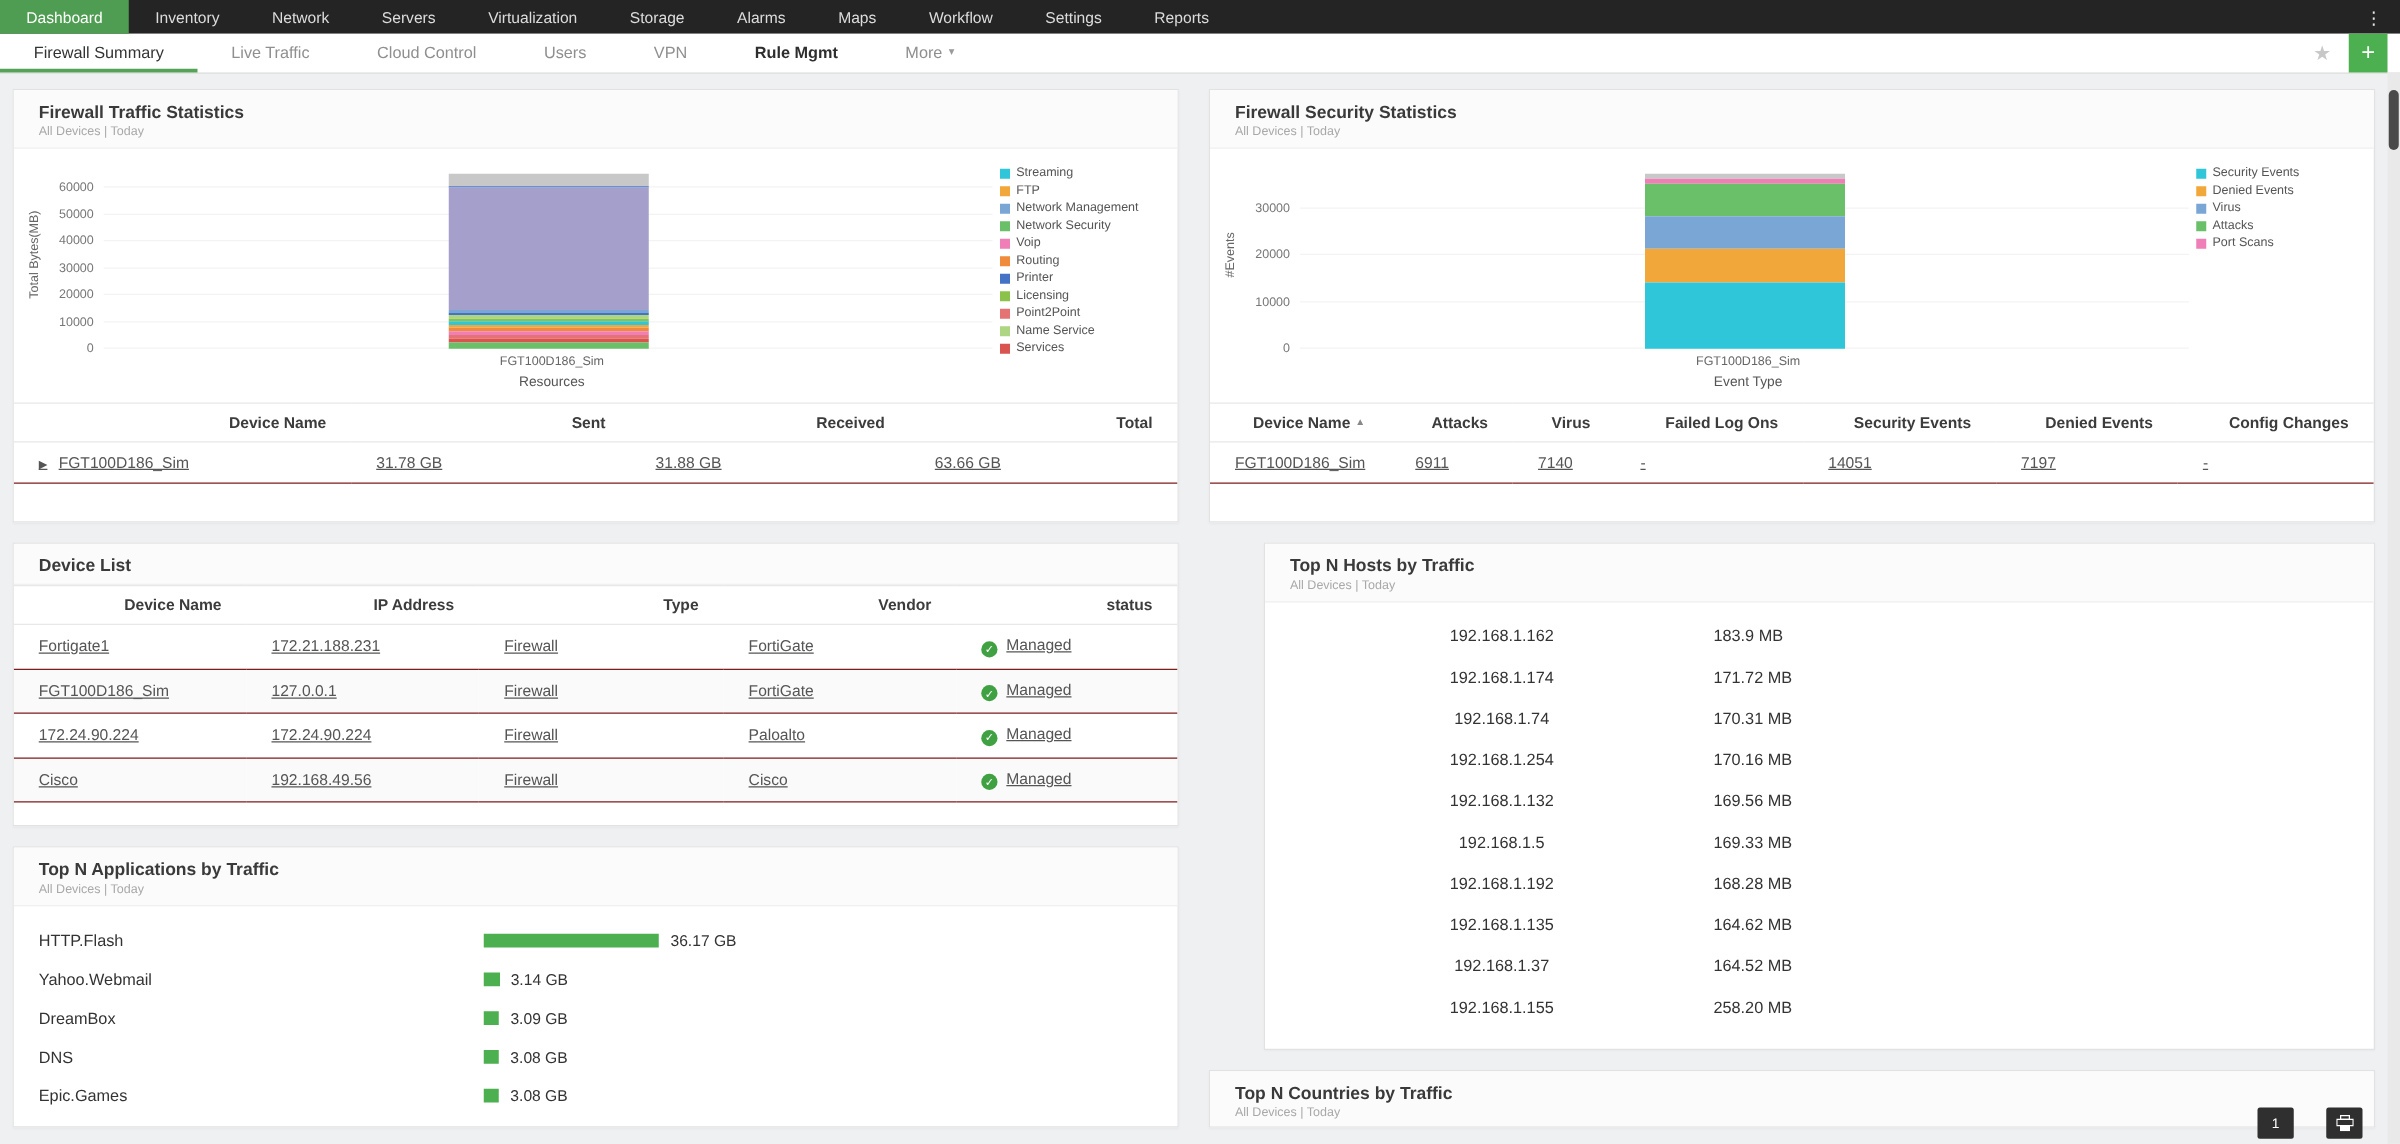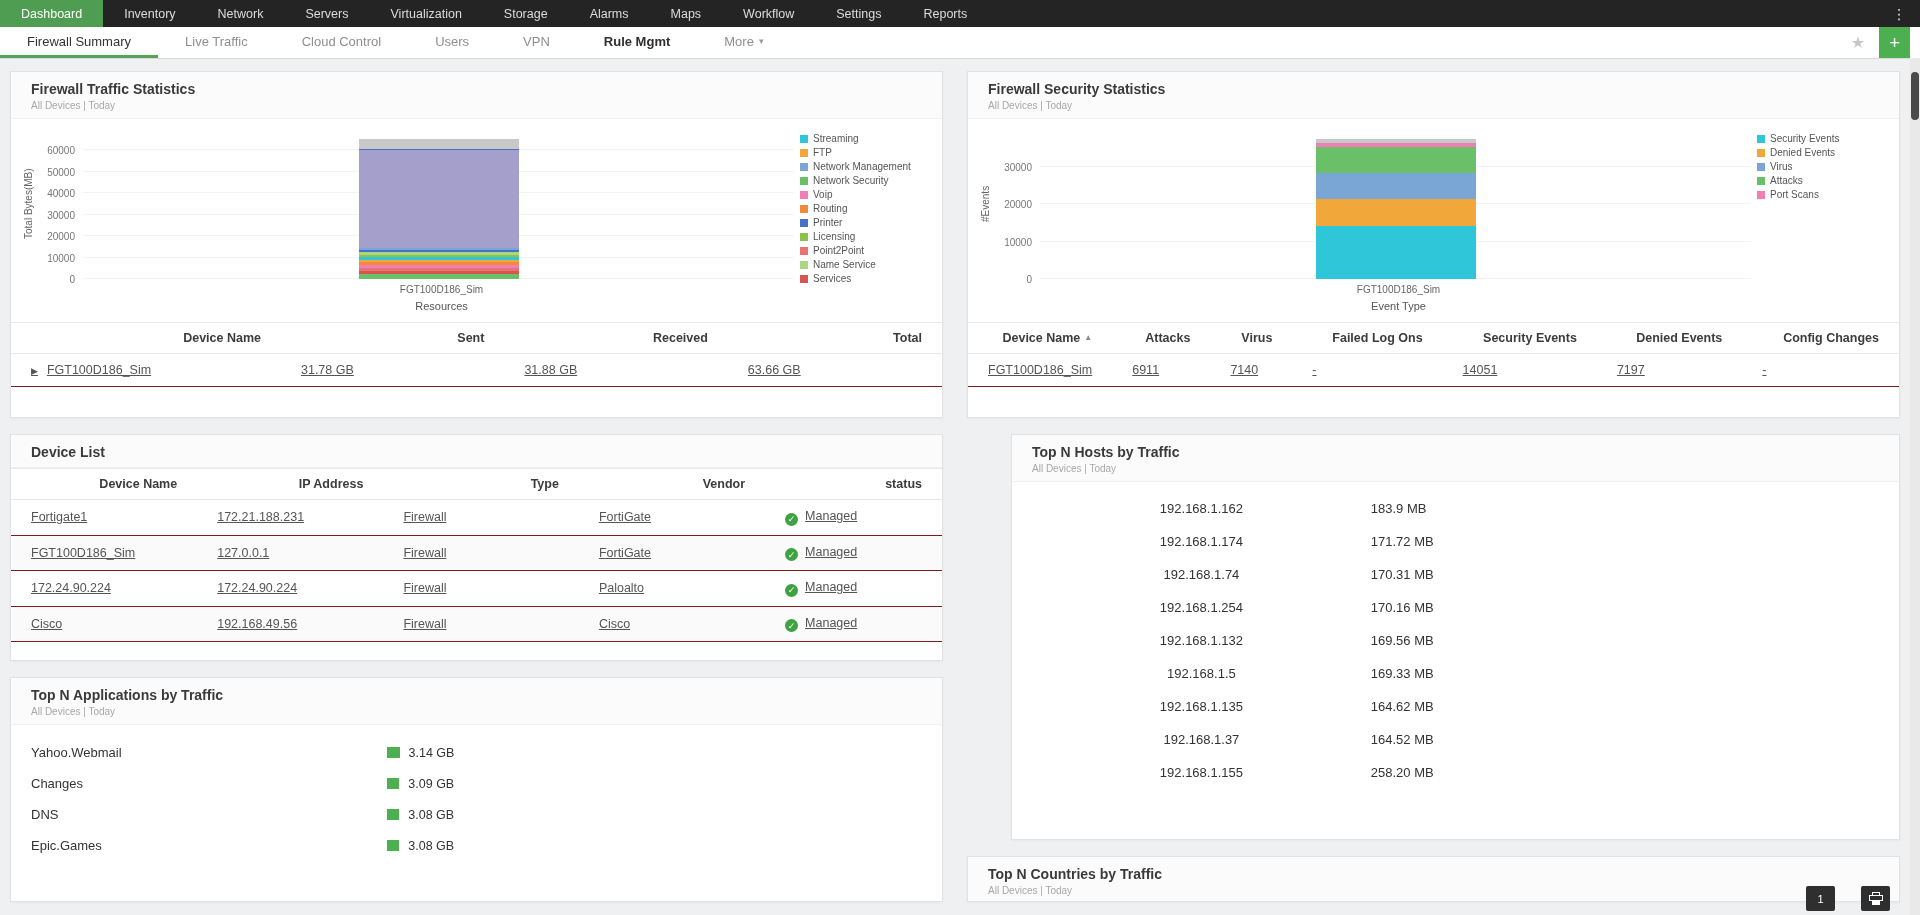--- a/index.html
+++ b/index.html
@@ -283,26 +283,31 @@
       </table>
     </section>
 
     <section class="card card-apps">
       <div class="card-head">
         <div class="card-title">Top N Applications by Traffic</div>
         <div class="card-sub">All Devices | Today</div>
       </div>
       <div class="app-rows">
           <div class="app-row">
+            <span class="app-name">HTTP.Flash</span>
+            <span class="app-bar" style="width: 140px;"></span>
+            <span class="app-val">36.17 GB</span>
+          </div>
+          <div class="app-row">
             <span class="app-name">Yahoo.Webmail</span>
             <span class="app-bar" style="width: 12.1537px;"></span>
             <span class="app-val">3.14 GB</span>
           </div>
           <div class="app-row">
-            <span class="app-name">Changes</span>
+            <span class="app-name">DreamBox</span>
             <span class="app-bar" style="width: 11.9602px;"></span>
             <span class="app-val">3.09 GB</span>
           </div>
           <div class="app-row">
             <span class="app-name">DNS</span>
             <span class="app-bar" style="width: 11.9215px;"></span>
             <span class="app-val">3.08 GB</span>
           </div>
           <div class="app-row">
             <span class="app-name">Epic.Games</span>
@@ -417,20 +422,24 @@
           </div>
           <div class="host-row">
             <span class="host-name">192.168.1.132</span>
             <span class="host-val">169.56 MB</span>
           </div>
           <div class="host-row">
             <span class="host-name">192.168.1.5</span>
             <span class="host-val">169.33 MB</span>
           </div>
           <div class="host-row">
+            <span class="host-name">192.168.1.192</span>
+            <span class="host-val">168.28 MB</span>
+          </div>
+          <div class="host-row">
             <span class="host-name">192.168.1.135</span>
             <span class="host-val">164.62 MB</span>
           </div>
           <div class="host-row">
             <span class="host-name">192.168.1.37</span>
             <span class="host-val">164.52 MB</span>
           </div>
           <div class="host-row">
             <span class="host-name">192.168.1.155</span>
             <span class="host-val">258.20 MB</span>

